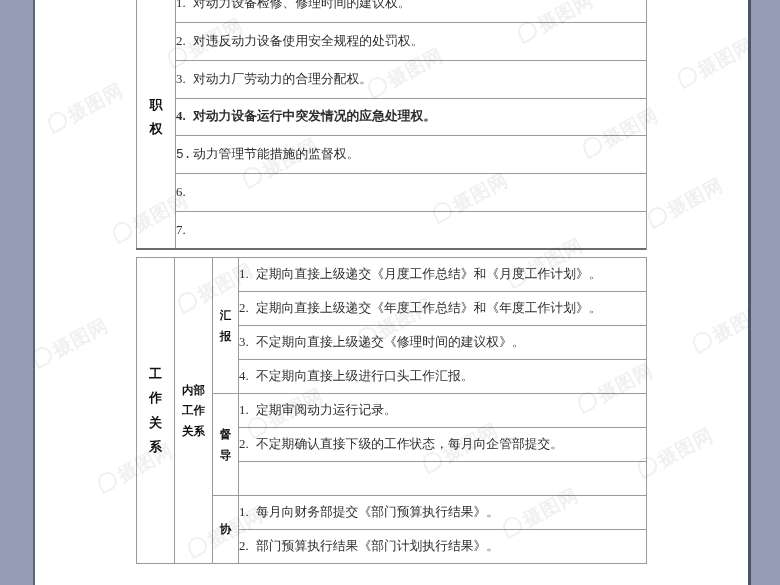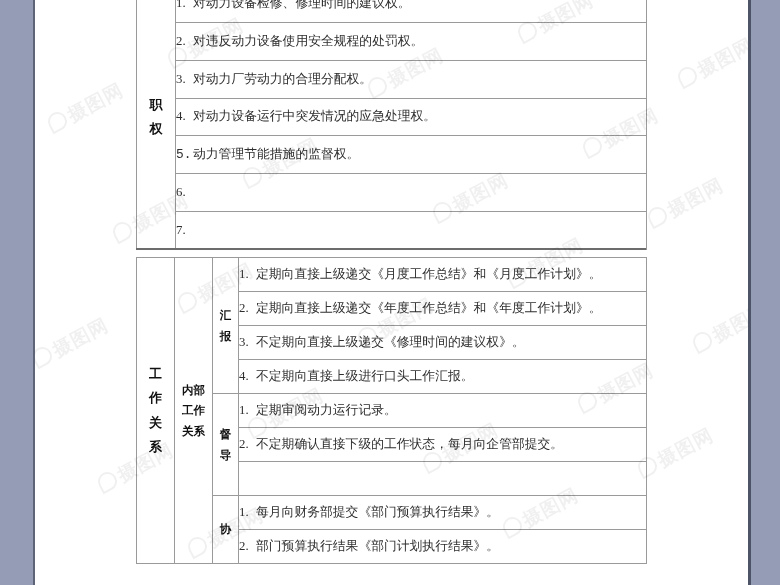--- a/index.html
+++ b/index.html
@@ -178,21 +178,21 @@
       <tr style="height: 38px;">
         <td class="item-cell">
           <span class="num">2.</span><span>对违反动力设备使用安全规程的处罚权。</span>
         </td>
       </tr>
       <tr style="height: 38px;">
         <td class="item-cell">
           <span class="num">3.</span><span>对动力厂劳动力的合理分配权。</span>
         </td>
       </tr>
-      <tr style="height: 37px;">
+      <tr style="height: 37px; font-weight: bold;">
         <td class="item-cell">
           <span class="num">4.</span><span>对动力设备运行中突发情况的应急处理权。</span>
         </td>
       </tr>
       <tr style="height: 38px; font-family: Liberation Mono, monospace;">
         <td class="item-cell">
           <span class="num">5.</span><span>动力管理节能措施的监督权。</span>
         </td>
       </tr>
       <tr style="height: 38px;">

